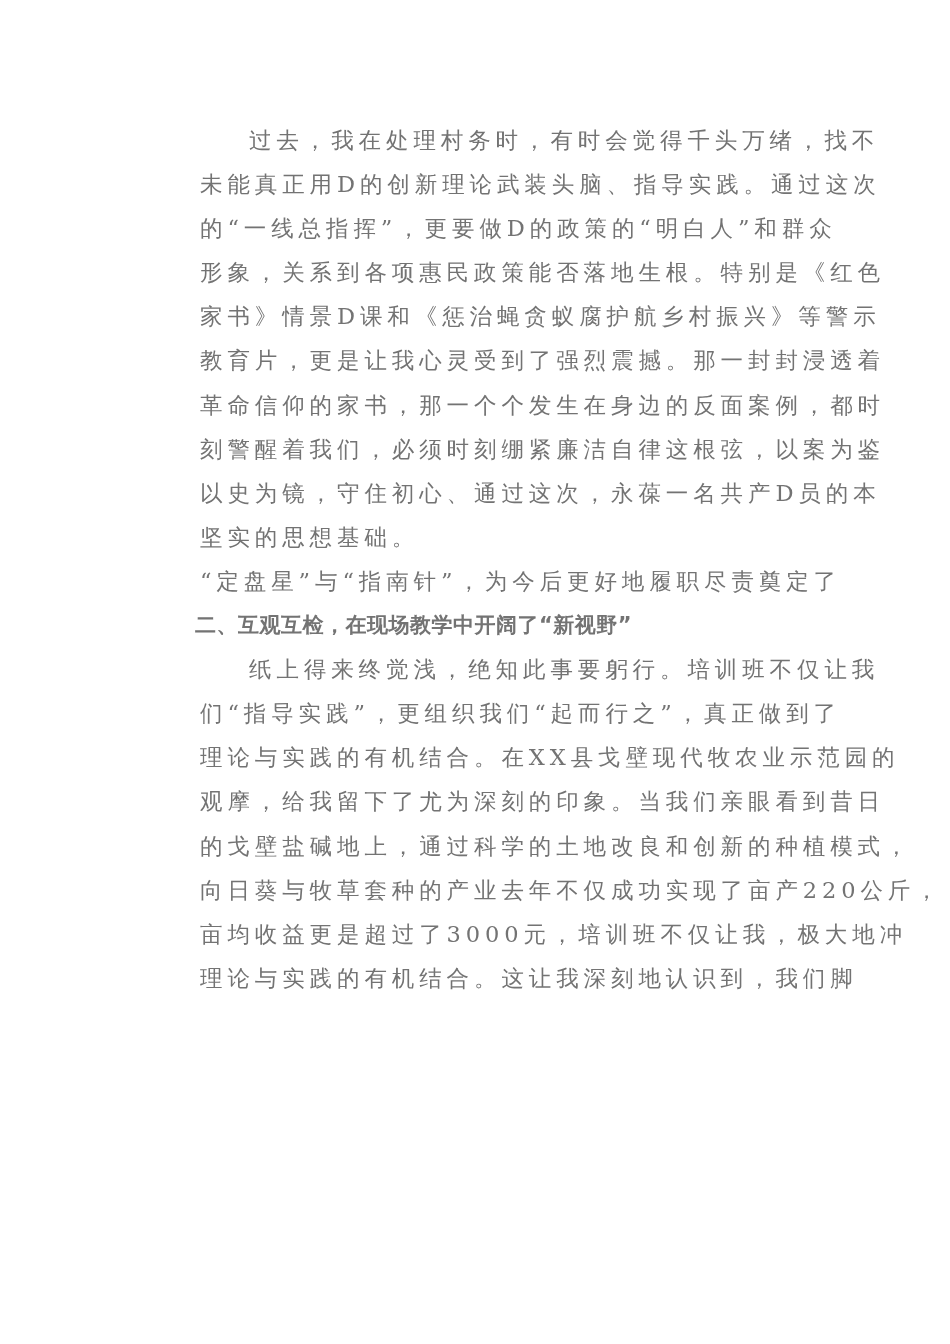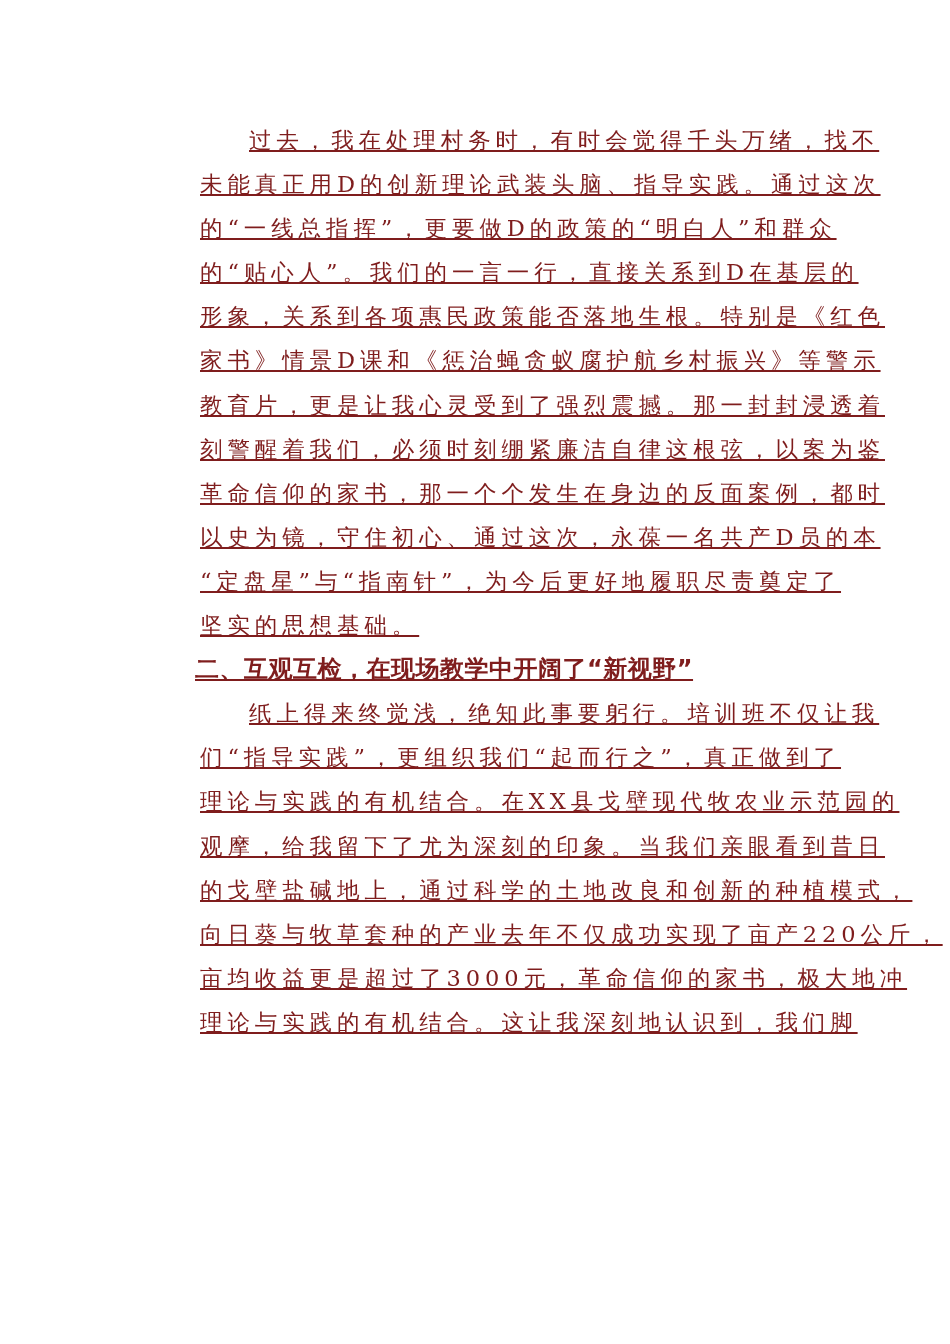--- a/index.html
+++ b/index.html
@@ -11,71 +11,69 @@
     width: 950px;
     height: 1344px;
     position: relative;
     overflow: hidden;
   }
   .page {
     position: absolute;
     left: 146px;
     top: 118px;
     width: 662px;
-    color: #7f1d1d;
+    color: #737373;
     font-family: "DejaVu Serif", "Liberation Serif", serif;
     font-size: 22.5px;
     line-height: 44.1px;
     letter-spacing: 4.9px;
-    text-decoration: underline;
   }
   .para {
     margin: 0;
     text-align: justify;
     text-align-last: left;
     text-indent: 2.4em;
   }
   .heading {
     margin: 0;
     font-family: "DejaVu Sans", "Liberation Sans", sans-serif;
     font-weight: bold;
-    font-size: 24px;
+    font-size: 21px;
     letter-spacing: 0.5px;
     text-indent: 49px;
     white-space: nowrap;
   }
   .line {
     display: block;
     white-space: nowrap;
   }
 </style>
 </head>
 <body>
 
 <div class="page">
   <div class="para">
     <span class="line" style="padding-left:49px">过去，我在处理村务时，有时会觉得千头万绪，找不</span>
     <span class="line">未能真正用D的创新理论武装头脑、指导实践。通过这次</span>
     <span class="line">的“一线总指挥”，更要做D的政策的“明白人”和群众</span>
-    <span class="line">的“贴心人”。我们的一言一行，直接关系到D在基层的</span>
     <span class="line">形象，关系到各项惠民政策能否落地生根。特别是《红色</span>
     <span class="line">家书》情景D课和《惩治蝇贪蚁腐护航乡村振兴》等警示</span>
     <span class="line">教育片，更是让我心灵受到了强烈震撼。那一封封浸透着</span>
+    <span class="line">革命信仰的家书，那一个个发生在身边的反面案例，都时</span>
     <span class="line">刻警醒着我们，必须时刻绷紧廉洁自律这根弦，以案为鉴</span>
-    <span class="line">革命信仰的家书，那一个个发生在身边的反面案例，都时</span>
     <span class="line">以史为镜，守住初心、通过这次，永葆一名共产D员的本</span>
+    <span class="line">坚实的思想基础。</span>
     <span class="line">“定盘星”与“指南针”，为今后更好地履职尽责奠定了</span>
-    <span class="line">坚实的思想基础。</span>
   </div>
 
   <div class="heading">二、互观互检，在现场教学中开阔了“新视野”</div>
 
   <div class="para">
     <span class="line" style="padding-left:49px">纸上得来终觉浅，绝知此事要躬行。培训班不仅让我</span>
     <span class="line">们“指导实践”，更组织我们“起而行之”，真正做到了</span>
     <span class="line">理论与实践的有机结合。在XX县戈壁现代牧农业示范园的</span>
     <span class="line">观摩，给我留下了尤为深刻的印象。当我们亲眼看到昔日</span>
     <span class="line">的戈壁盐碱地上，通过科学的土地改良和创新的种植模式，</span>
     <span class="line">向日葵与牧草套种的产业去年不仅成功实现了亩产220公斤，</span>
-    <span class="line">亩均收益更是超过了3000元，革命信仰的家书，极大地冲</span>
+    <span class="line">亩均收益更是超过了3000元，培训班不仅让我，极大地冲</span>
     <span class="line">理论与实践的有机结合。这让我深刻地认识到，我们脚</span>
   </div>
 </div>
 
 </body></html>

